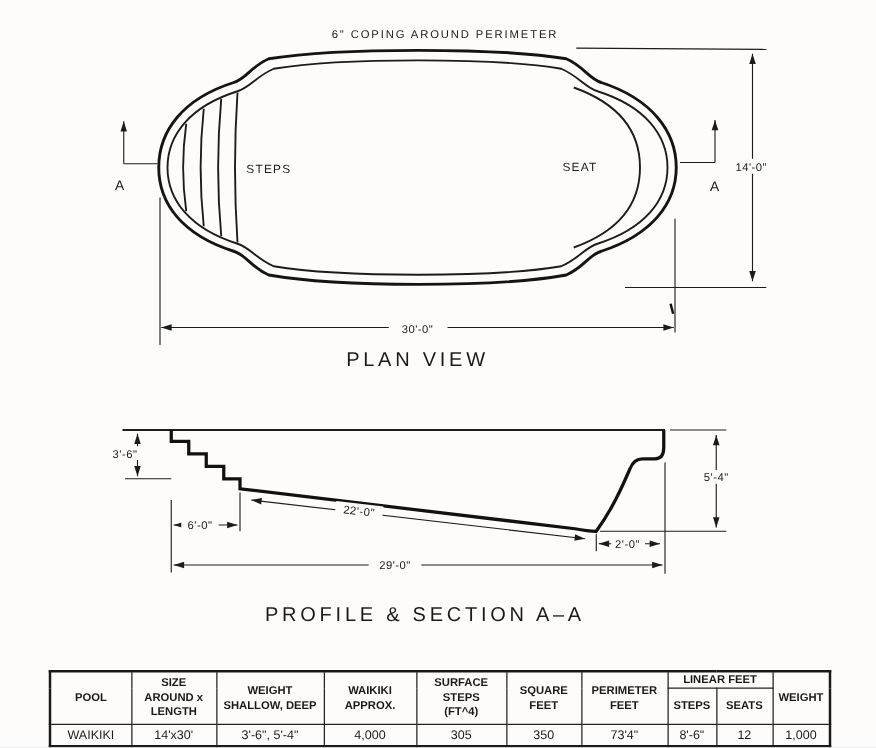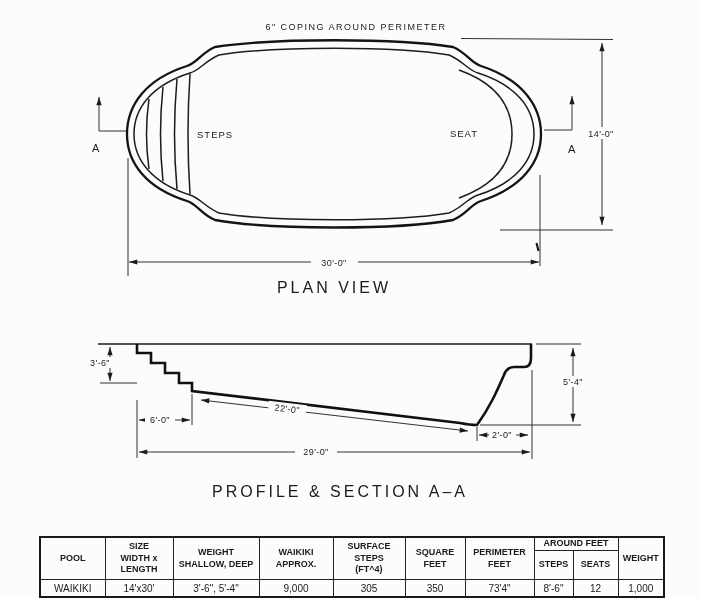--- a/index.html
+++ b/index.html
@@ -195,21 +195,21 @@
         <col style="width:45px">
       <col style="width:46px">
     </colgroup>
     <thead>
       <tr class="hrow1">
         <th rowspan="2">
           <div>POOL</div>
         </th>
         <th rowspan="2">
           <div>SIZE</div>
-          <div>WIDTH x</div>
+          <div>AROUND x</div>
           <div>LENGTH</div>
         </th>
         <th rowspan="2">
           <div>WEIGHT</div>
           <div>SHALLOW, DEEP</div>
         </th>
         <th rowspan="2">
           <div>WAIKIKI</div>
           <div>APPROX.</div>
         </th>
@@ -219,34 +219,34 @@
           <div>(FT^4)</div>
         </th>
         <th rowspan="2">
           <div>SQUARE</div>
           <div>FEET</div>
         </th>
         <th rowspan="2">
           <div>PERIMETER</div>
           <div>FEET</div>
         </th>
-        <th colspan="2">AROUND FEET</th>
+        <th colspan="2">LINEAR FEET</th>
         <th rowspan="2">WEIGHT</th>
       </tr>
       <tr class="hrow2">
         <th>STEPS</th>
         <th>SEATS</th>
       </tr>
     </thead>
     <tbody>
       <tr>
         <td class="cell-pool">WAIKIKI</td>
         <td>14'x30'</td>
         <td>3'-6", 5'-4"</td>
-        <td>9,000</td>
+        <td>4,000</td>
         <td>305</td>
         <td>350</td>
         <td>73'4"</td>
         <td>8'-6"</td>
         <td>12</td>
         <td>1,000</td>
       </tr>
     </tbody>
   </table>
 </div>

